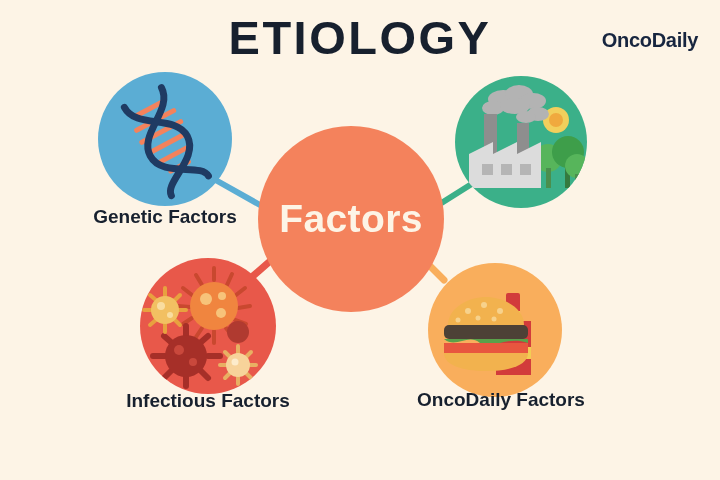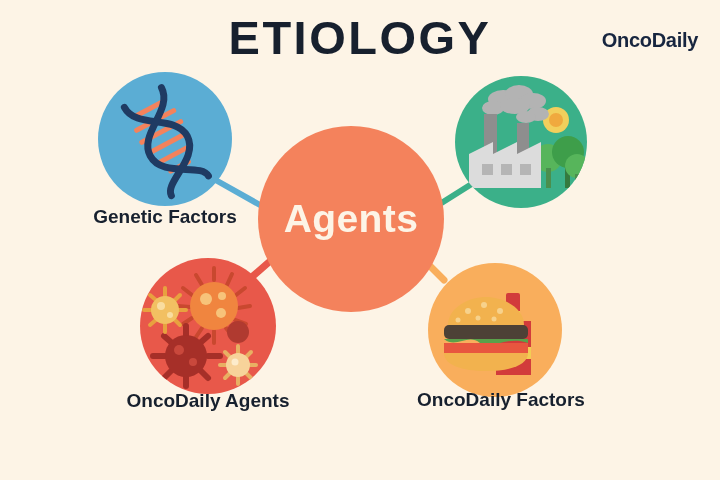--- a/index.html
+++ b/index.html
@@ -251,21 +251,21 @@
           <line x1="80" y1="107" x2="88" y2="107"></line>
           <line x1="85" y1="94" x2="90" y2="99"></line>
         </g>
         <circle cx="98" cy="107" r="12" fill="#f7d39a"></circle>
         <circle cx="95" cy="104" r="3.5" fill="#fdeccb"></circle>
       </g>
 
       <circle cx="98" cy="74" r="11" fill="#b03a30"></circle>
     </svg>
   </div>
-  <div class="node-label" id="infectious-label">OncoDaily Agents</div>
+  <div class="node-label" id="infectious-label">Infectious Factors</div>
 
   <div class="node-circle" id="lifestyle-circle">
     <svg class="icon-svg" viewBox="0 0 134 134">
 
       <g>
         <rect x="78" y="30" width="14" height="20" rx="2" fill="#d23b3b"></rect>
         <path d="M78 48 C 78 58, 68 62, 68 76 L68 106 C68 110, 71 112, 75 112 L96 112 C100 112, 103 110, 103 106 L103 76 C103 62, 92 58, 92 48 Z" fill="#f2cd54"></path>
         <rect x="68" y="58" width="35" height="26" fill="#d23b3b"></rect>
         <rect x="68" y="96" width="35" height="16" fill="#d23b3b"></rect>
       </g>
@@ -283,15 +283,15 @@
         <rect x="16" y="62" width="84" height="14" rx="5" fill="#4d4136"></rect>
         <path d="M16 76 C28 86, 40 70, 52 80 C64 88, 78 72, 100 80 L100 76 L16 76 Z" fill="#5aa14a"></path>
         <rect x="16" y="80" width="84" height="10" fill="#e8563f"></rect>
         <path d="M16 90 L100 90 C100 102, 82 108, 58 108 C34 108, 16 102, 16 90 Z" fill="#f2b24e"></path>
       </g>
     </svg>
   </div>
   <div class="node-label" id="lifestyle-label">OncoDaily Factors</div>
 
   <div id="hub-circle"></div>
-  <div id="hub-label">Agents</div>
+  <div id="hub-label">Factors</div>
 
 </div>
 
 </body></html>

